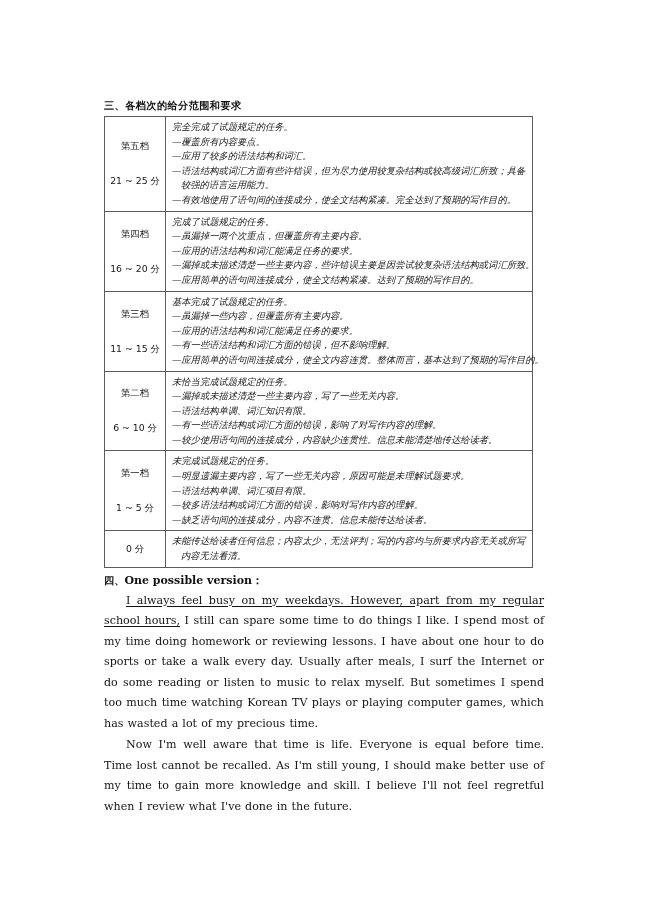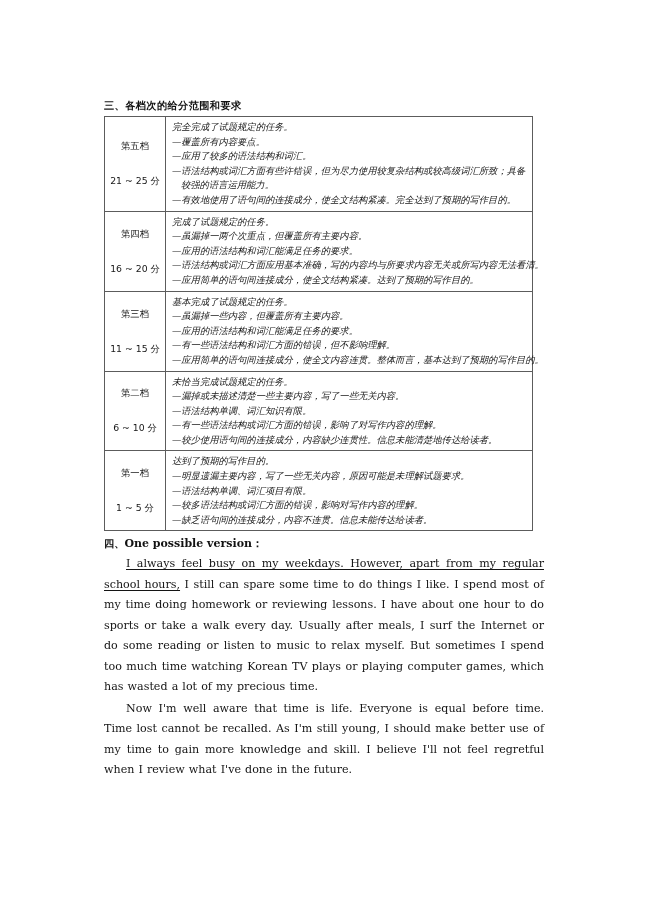--- a/index.html
+++ b/index.html
@@ -170,21 +170,21 @@
 
         <tr>
           <td class="level-cell tall">
             <span class="band">第四档</span>
             <span class="range">16 ~ 20 分</span>
           </td>
           <td class="desc-cell">
             <span class="line">完成了试题规定的任务。</span>
             <span class="line">—虽漏掉一两个次重点，但覆盖所有主要内容。</span>
             <span class="line">—应用的语法结构和词汇能满足任务的要求。</span>
-            <span class="line">—语法结构或词汇方面应用基本准确，写的内容均与所要求内容无关或所写内容无法看清。</span>
+            <span class="line">—漏掉或未描述清楚一些主要内容，些许错误主要是因尝试较复杂语法结构或词汇所致。</span>
             <span class="line">—应用简单的语句间连接成分，使全文结构紧凑。达到了预期的写作目的。</span>
           </td>
         </tr>
 
         <tr>
           <td class="level-cell tall">
             <span class="band">第三档</span>
             <span class="range">11 ~ 15 分</span>
           </td>
           <td class="desc-cell">
@@ -209,28 +209,36 @@
             <span class="line">—较少使用语句间的连接成分，内容缺少连贯性。信息未能清楚地传达给读者。</span>
           </td>
         </tr>
 
         <tr>
           <td class="level-cell tall">
             <span class="band">第一档</span>
             <span class="range">1 ~ 5 分</span>
           </td>
           <td class="desc-cell">
-            <span class="line">达到了预期的写作目的。</span>
+            <span class="line">未完成试题规定的任务。</span>
             <span class="line">—明显遗漏主要内容，写了一些无关内容，原因可能是未理解试题要求。</span>
             <span class="line">—语法结构单调、词汇项目有限。</span>
             <span class="line">—较多语法结构或词汇方面的错误，影响对写作内容的理解。</span>
             <span class="line">—缺乏语句间的连接成分，内容不连贯。信息未能传达给读者。</span>
           </td>
         </tr>
 
+        <tr>
+          <td class="level-cell single">
+            <span class="band">0 分</span>
+          </td>
+          <td class="desc-cell">
+            <span class="line wrapline">未能传达给读者任何信息；内容太少，无法评判；写的内容均与所要求内容无关或所写内容无法看清。</span>
+          </td>
+        </tr>
 
       </tbody>
     </table>
 
     <h2 class="version-heading">
       <span>四、</span><span class="en">One possible version：</span>
     </h2>
 
     <div class="essay">
       <p class="first-para"><span class="u">I always feel busy on my weekdays. However, apart from my regular school hours,</span><span> I still can spare some time to do things I like. I spend most of my time doing homework or reviewing lessons. I have about one hour to do sports or take a walk every day. Usually after meals, I surf the Internet or do some reading or listen to music to relax myself. But sometimes I spend too much time watching Korean TV plays or playing computer games, which has wasted a lot of my precious time.</span></p>

